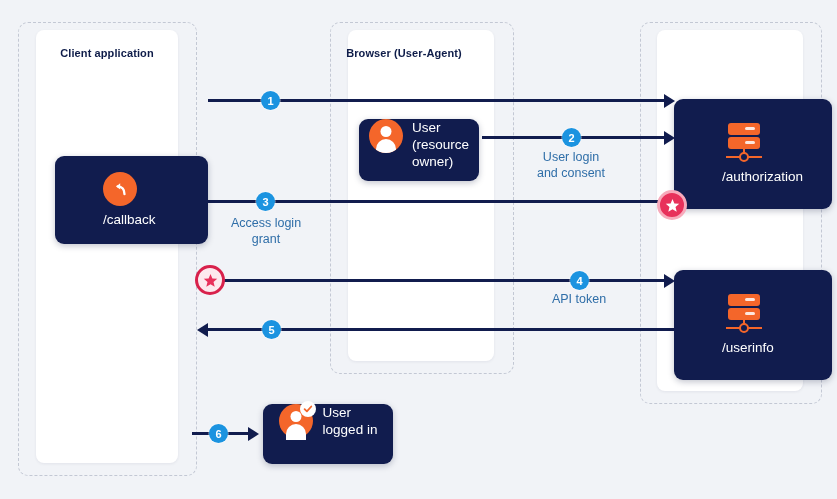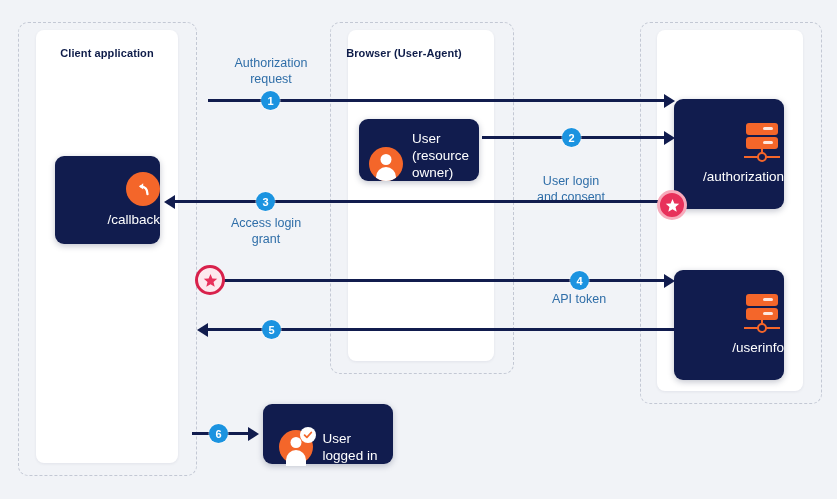--- a/index.html
+++ b/index.html
@@ -37,31 +37,31 @@
   }
 
   
   .node{
     position:absolute;
     background:#111c4e;
     border-radius:9px;
     box-shadow:0 2px 6px rgba(15,25,60,.25);
     color:#ffffff;
     display:flex;
-    align-items:flex-end;
+    align-items:flex-start;
     justify-content:center;
   }
   .node-label{
     color:#ffffff;
     font-size:13.5px;
     line-height:17px;
     text-align:center;
     white-space:pre-line;
   }
-  .node-col{flex-direction:column;}
+  .node-col{flex-direction:column;padding-left:48px;}
 
   
   .rack{position:relative;width:44px;height:40px;margin-bottom:5px;}
   .rack .unit{
     position:absolute;left:6px;width:32px;height:12px;
     background:#f4662a;border-radius:3px;
   }
   .rack .unit.u1{top:0;}
   .rack .unit.u2{top:14px;}
   .rack .unit i{
@@ -153,27 +153,25 @@
   <div class="lane-card" style="left:348px;top:30px;width:146px;height:331px;"></div>
   <div class="lane-title" style="left:328px;top:44px;width:120px;padding-left:16px;">Browser
 (User-Agent)</div>
 
   <div class="lane" style="left:640px;top:22px;width:180px;height:380px;"></div>
   <div class="lane-card" style="left:657px;top:30px;width:146px;height:361px;"></div>
 
   <div class="arrow-line" style="left:208px;top:99px;width:460px;"></div>
   <div class="arrow-head right" style="left:664px;top:93.5px;"></div>
   <div class="step-badge" style="left:261px;top:91px;">1</div>
-  <div class="arrow-label" style="left:186px;top:55px;">Authorization
-request</div>
 
   <div class="arrow-line" style="left:482px;top:136px;width:186px;"></div>
   <div class="arrow-head right" style="left:664px;top:130.5px;"></div>
   <div class="step-badge" style="left:562px;top:128px;">2</div>
-  <div class="arrow-label" style="left:486px;top:149px;margin-top:24px;">User login
+  <div class="arrow-label" style="left:486px;top:149px;">User login
 and consent</div>
 
   <div class="arrow-line" style="left:175px;top:200px;width:497px;"></div>
   <div class="arrow-head left" style="left:164px;top:194.5px;"></div>
   <div class="step-badge" style="left:256px;top:192px;">3</div>
   <div class="arrow-label" style="left:181px;top:215px;">Access login
 grant</div>
 
   <div class="arrow-line" style="left:218px;top:279px;width:450px;"></div>
   <div class="arrow-head right" style="left:664px;top:273.5px;"></div>

